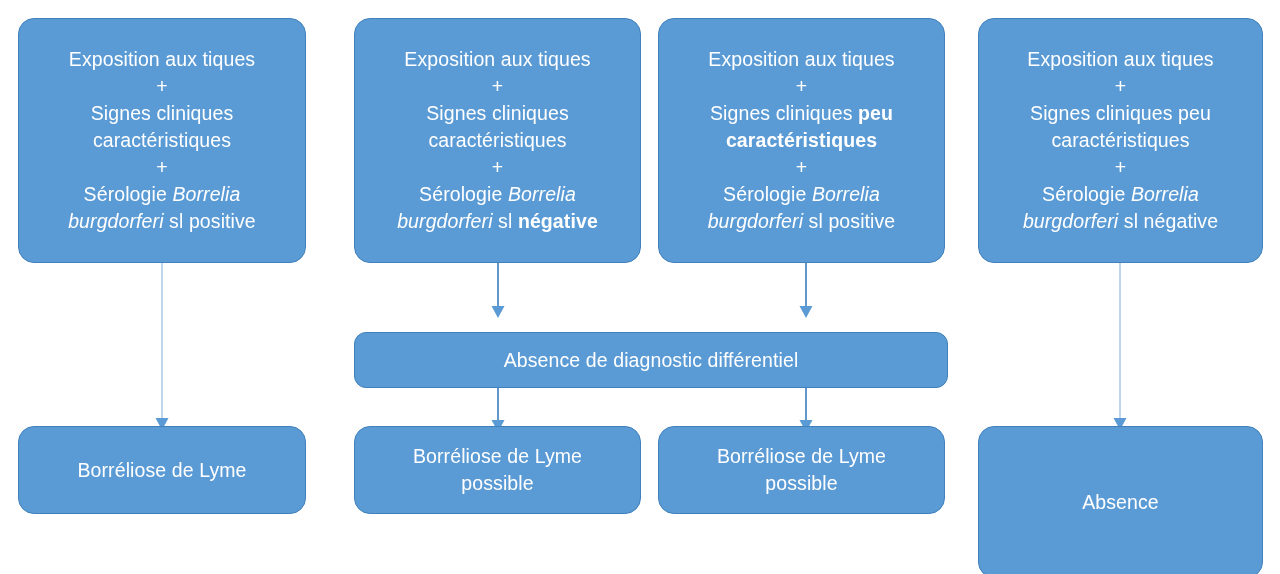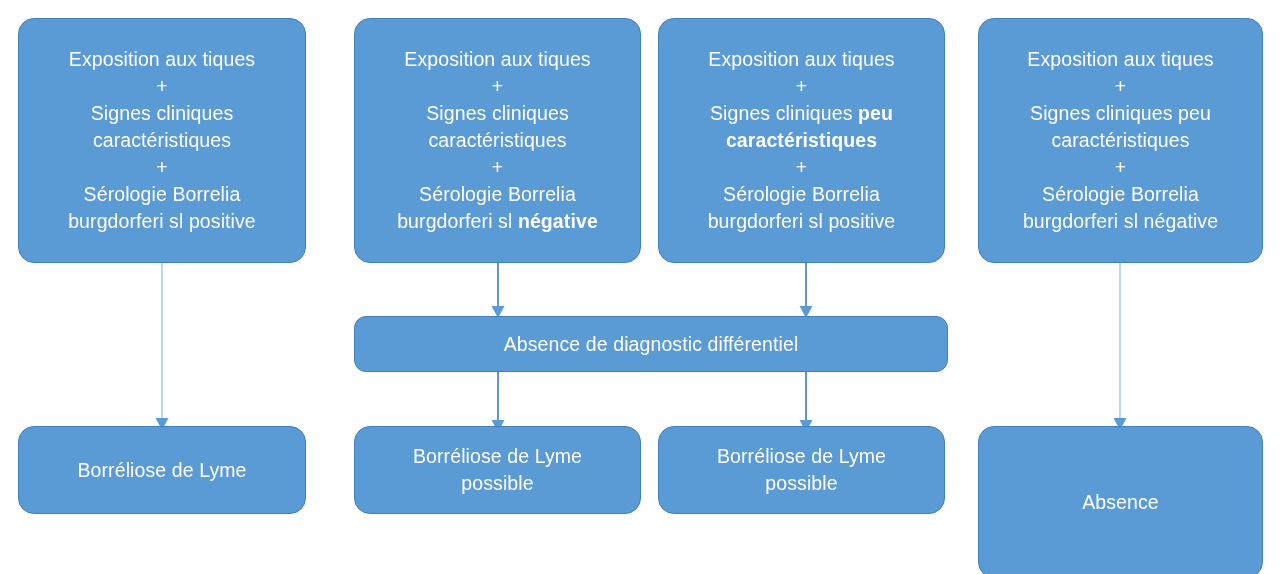--- a/index.html
+++ b/index.html
@@ -29,21 +29,21 @@
     justify-content: center;
     text-align: center;
     font-size: 19.5px;
     line-height: 1.38;
     letter-spacing: 0.1px;
     padding: 4px 10px;
     z-index: 2;
   }
   .node .txt { width: 100%; }
   .node.bar { border-radius: 12px; }
-  .it { }
+  .it { font-style: italic; }
   .bu { font-weight: bold; }
 
   .connector {
     position: absolute;
     z-index: 1;
   }
   .connector svg { display: block; overflow: visible; }
 </style>
 </head>
 <body>
@@ -133,21 +133,21 @@
         <div><span>Exposition aux tiques</span></div>
         <div><span>+</span></div>
         <div><span>Signes cliniques peu</span></div>
         <div><span>caractéristiques</span></div>
         <div><span>+</span></div>
         <div><span>Sérologie </span><span class="it">Borrelia</span></div>
         <div><span class="it">burgdorferi</span><span> sl négative</span></div>
       </div>
   </div>
 
-  <div class="node bar" style="left:354px; top:316px; width:594px; height:56px;">
+  <div class="node bar" style="left:354px; top:332px; width:594px; height:56px;">
     <div class="txt">Absence de diagnostic différentiel</div>
   </div>
 
   <div class="node" style="left:18px; top:426px; width:288px; height:88px;">
     <div class="txt">
         <div>Borréliose de Lyme</div>
       </div>
   </div>
 
   <div class="node" style="left:354px; top:426px; width:287px; height:88px;">

